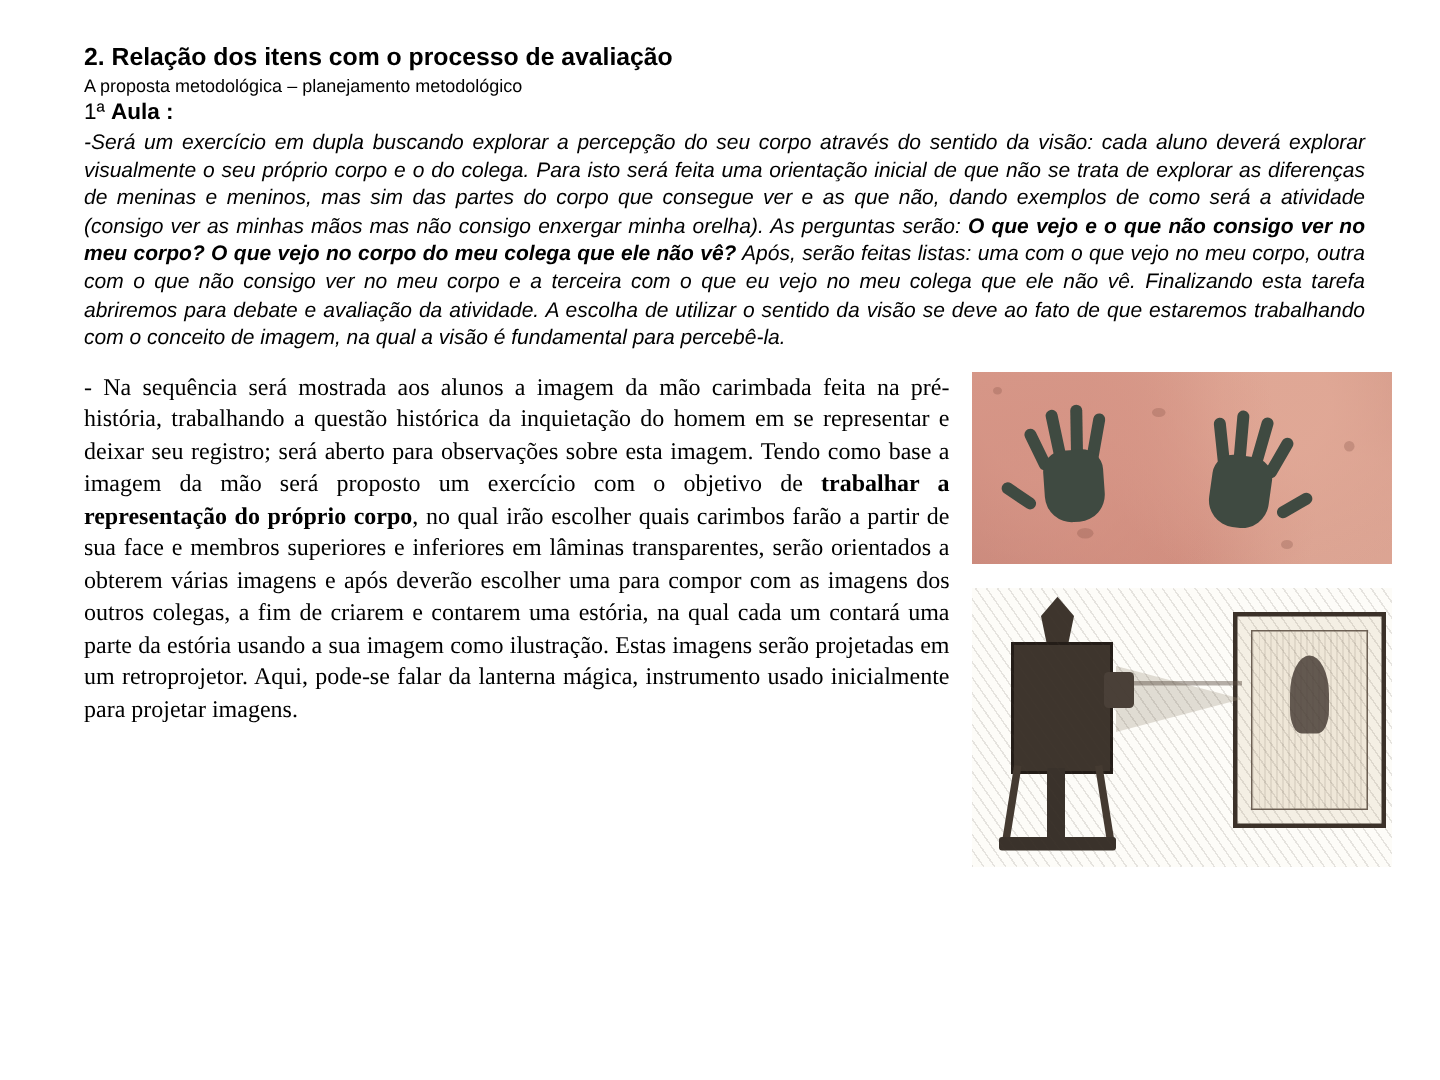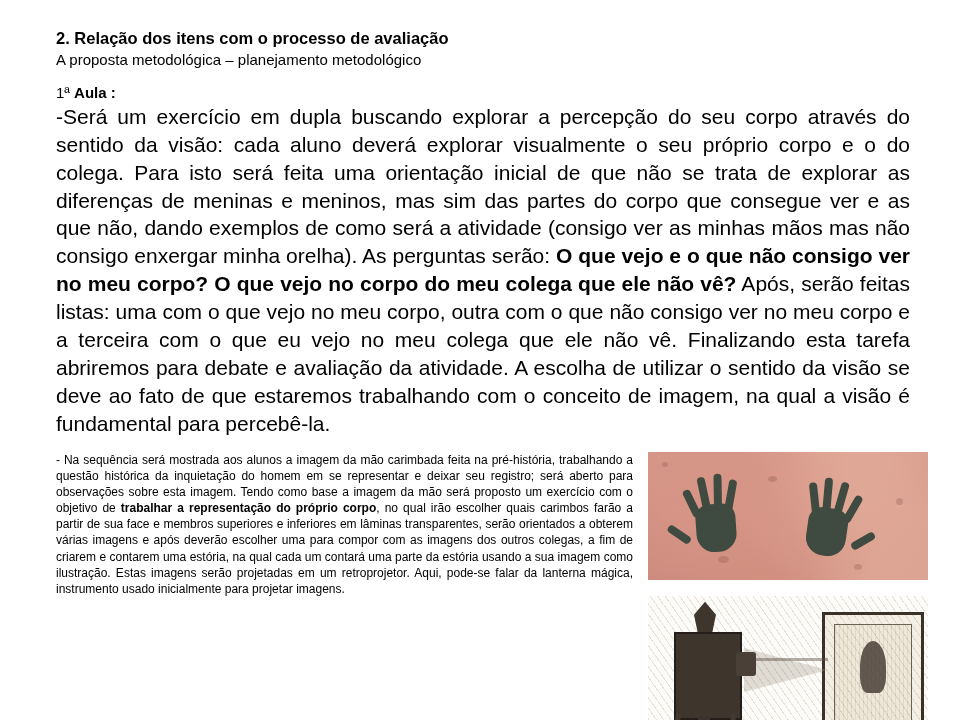--- a/index.html
+++ b/index.html
@@ -15,63 +15,64 @@
     overflow: hidden;
   }
   .page {
     position: relative;
     width: 960px;
     height: 720px;
     box-sizing: border-box;
     padding: 28px 36px 10px 56px;
   }
   .heading-block {
-    margin-bottom: 14px;
   }
   .heading-main {
     font-size: 16.5px;
     font-weight: bold;
     line-height: 1.28;
     margin: 0 0 1px 0;
   }
   .heading-sub {
-    font-size: 15px;
+    font-size: 12px;
     font-weight: normal;
     line-height: 1.28;
     margin: 0;
   }
   .lesson-label {
     font-size: 15px;
     line-height: 1.3;
     margin: 0 0 0 0;
   }
   .lesson-label .plain { font-weight: normal; }
   .lesson-label .bold { font-weight: bold; }
 
   .para-top {
     width: 854px;
-    font-size: 21px;
+    font-size: 14px;
     line-height: 1.33;
     text-align: justify;
     margin: 0;
+    font-style: italic;
   }
   .para-top .b { font-weight: bold; }
 
   .lower {
     display: flex;
     align-items: flex-start;
     margin-top: 14px;
   }
   .para-bottom {
     width: 577px;
-    font-size: 12px;
+    font-size: 16px;
     line-height: 1.345;
     text-align: justify;
     margin: 0;
     flex: 0 0 auto;
+    font-family: Liberation Serif, serif;
   }
   .para-bottom .b { font-weight: bold; }
 
   .figures {
     flex: 1 1 auto;
     margin-left: 15px;
     display: flex;
     flex-direction: column;
     align-items: flex-start;
   }

